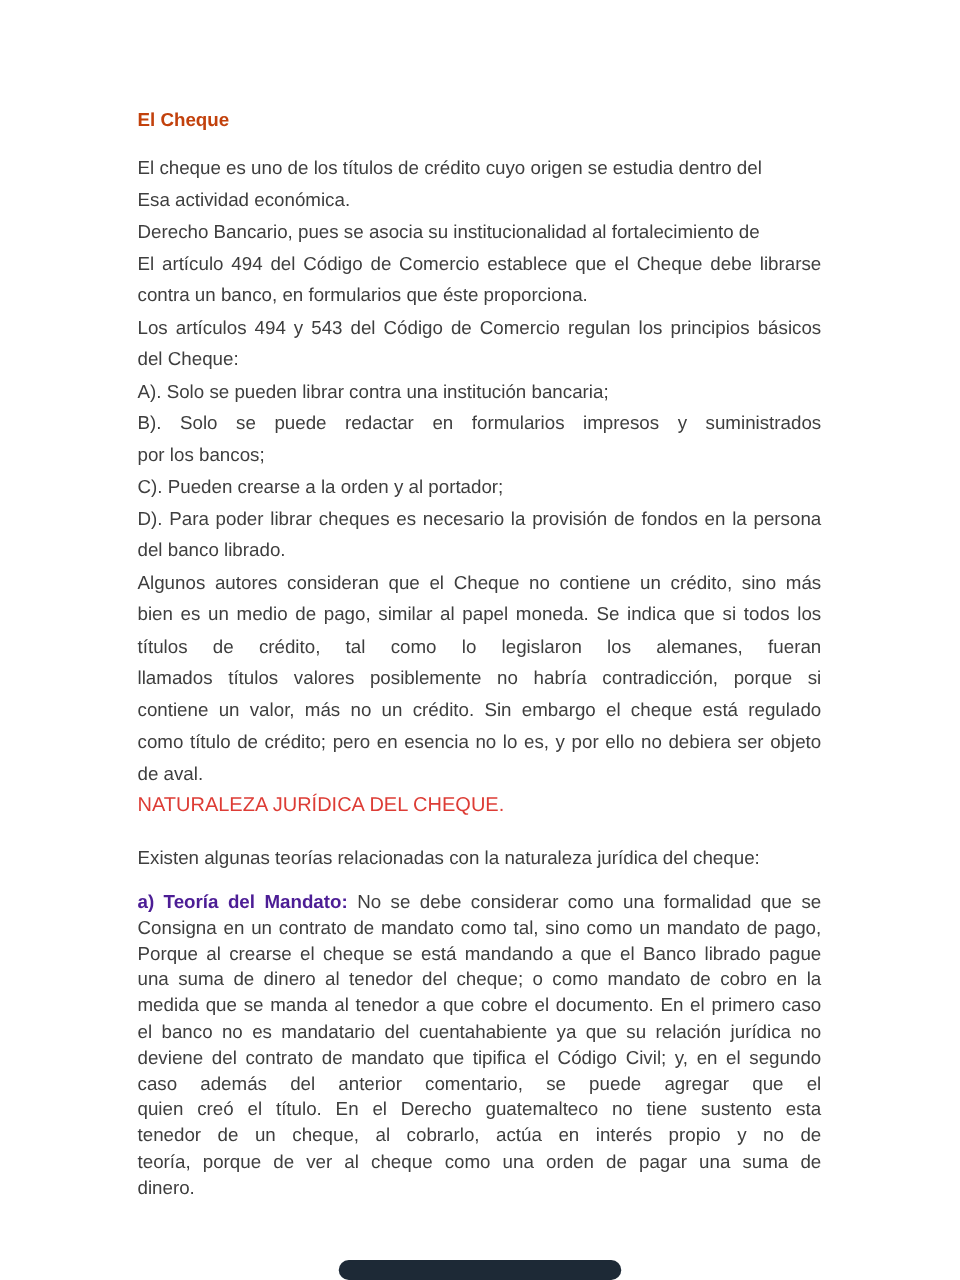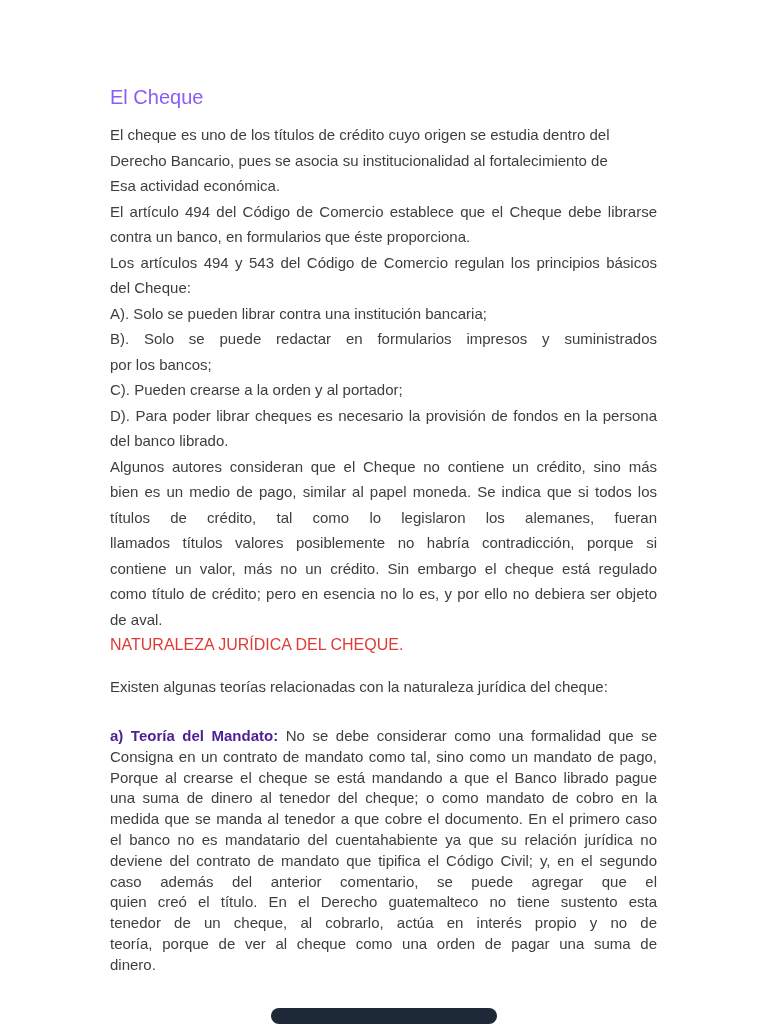--- a/index.html
+++ b/index.html
@@ -11,58 +11,58 @@
     overflow: hidden;
   }
   .doc {
     position: absolute;
     left: 110px; top: 84px;
     width: 547px;
     color: #3e3e3e;
     font-size: 15px;
   }
   .title {
-    font-weight: normal;
-    color: #8b5cf6;
+    font-weight: bold;
+    color: #c2410c;
     line-height: 26px;
     margin-bottom: 12px;
-    font-size: 20px;
+    font-size: 15px;
   }
   .s1 .ln { line-height: 25.5px; }
   .ln { min-height: 1em; }
   .j  { text-align: justify; text-align-last: justify; }
   .section-heading {
     color: #dd3c35;
     font-size: 16px;
     line-height: 26px;
     margin-bottom: 16px;
     font-weight: normal;
   }
-  .existen { line-height: 26px; margin-bottom: 26px; }
+  .existen { line-height: 26px; margin-bottom: 12px; }
   .p2 .ln { line-height: 20.8px; }
   .red { color: #4c1d95; font-weight: bold; }
   .progress-pill {
     position: absolute;
     left: 50%; bottom: 0;
     transform: translateX(-50%);
     width: 226px; height: 16px;
     background: #1d2936;
     border-radius: 8px;
   }
 </style>
 </head>
 <body>
 
 <div class="doc">
   <div class="title">El Cheque</div>
 
   <div class="s1">
     <div class="ln">El cheque es uno de los títulos de crédito cuyo origen se estudia dentro del</div>
+    <div class="ln">Esa actividad económica.</div>
     <div class="ln">Derecho Bancario, pues se asocia su institucionalidad al fortalecimiento de</div>
-    <div class="ln">Esa actividad económica.</div>
     <div class="ln j">El artículo 494 del Código de Comercio  establece que el Cheque debe librarse</div>
     <div class="ln">contra  un banco, en formularios que éste proporciona.</div>
     <div class="ln j">Los artículos 494 y 543 del Código de Comercio regulan los principios básicos</div>
     <div class="ln">del Cheque:</div>
     <div class="ln">A). Solo se pueden librar contra una institución bancaria;</div>
     <div class="ln j">B).  Solo  se  puede  redactar  en  formularios  impresos  y  suministrados</div>
     <div class="ln">por   los bancos;</div>
     <div class="ln">C). Pueden crearse a la orden y al portador;</div>
     <div class="ln j">D). Para poder librar cheques es necesario la provisión de fondos en la persona</div>
     <div class="ln">del banco librado.</div>

